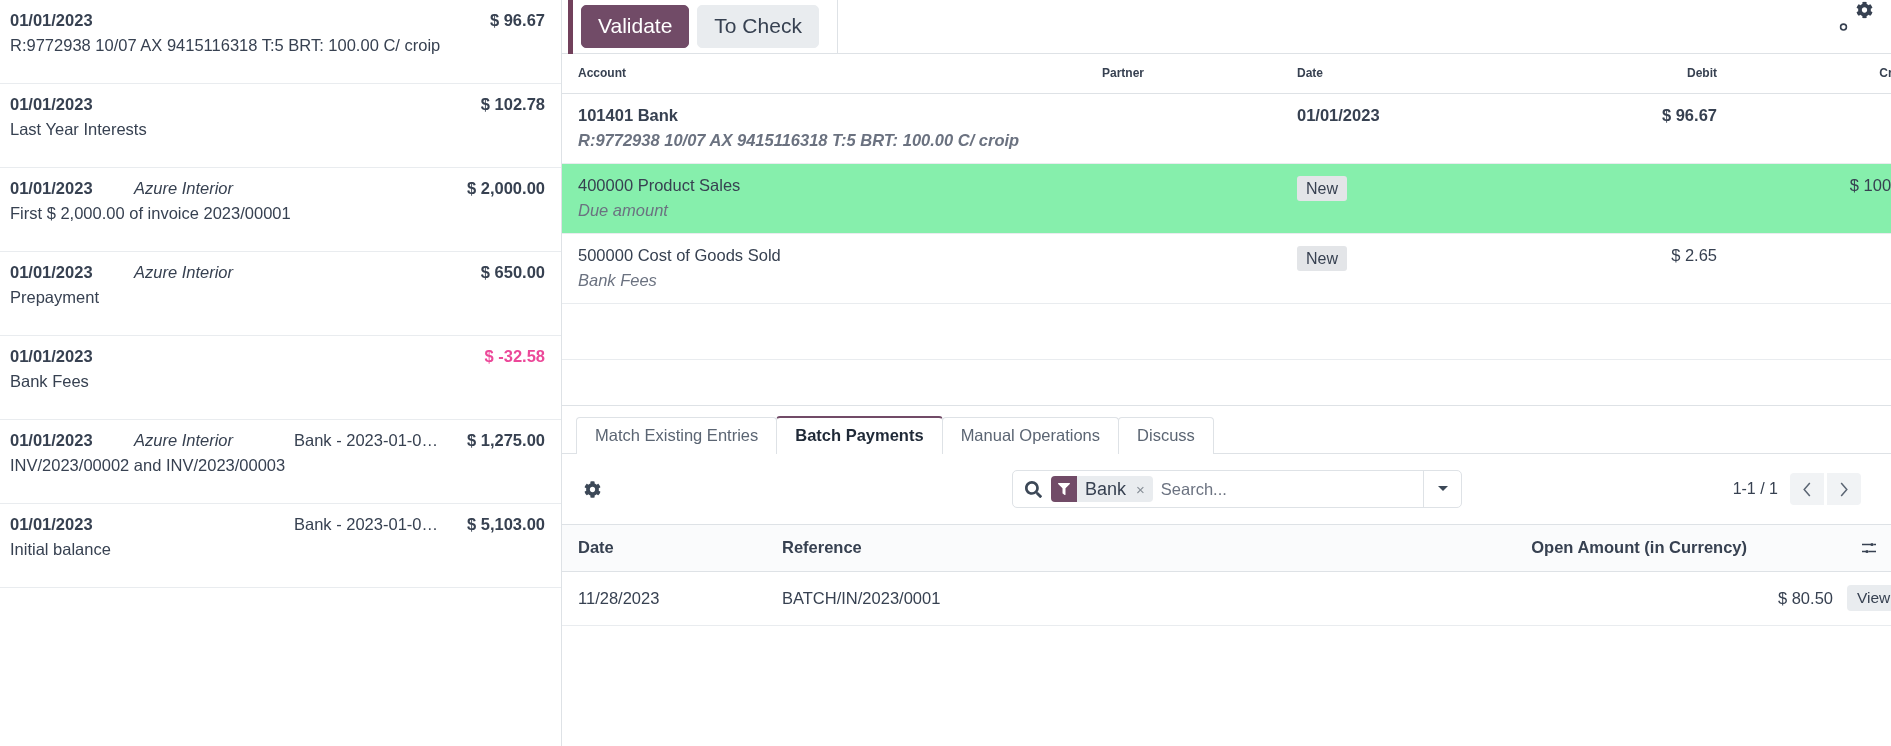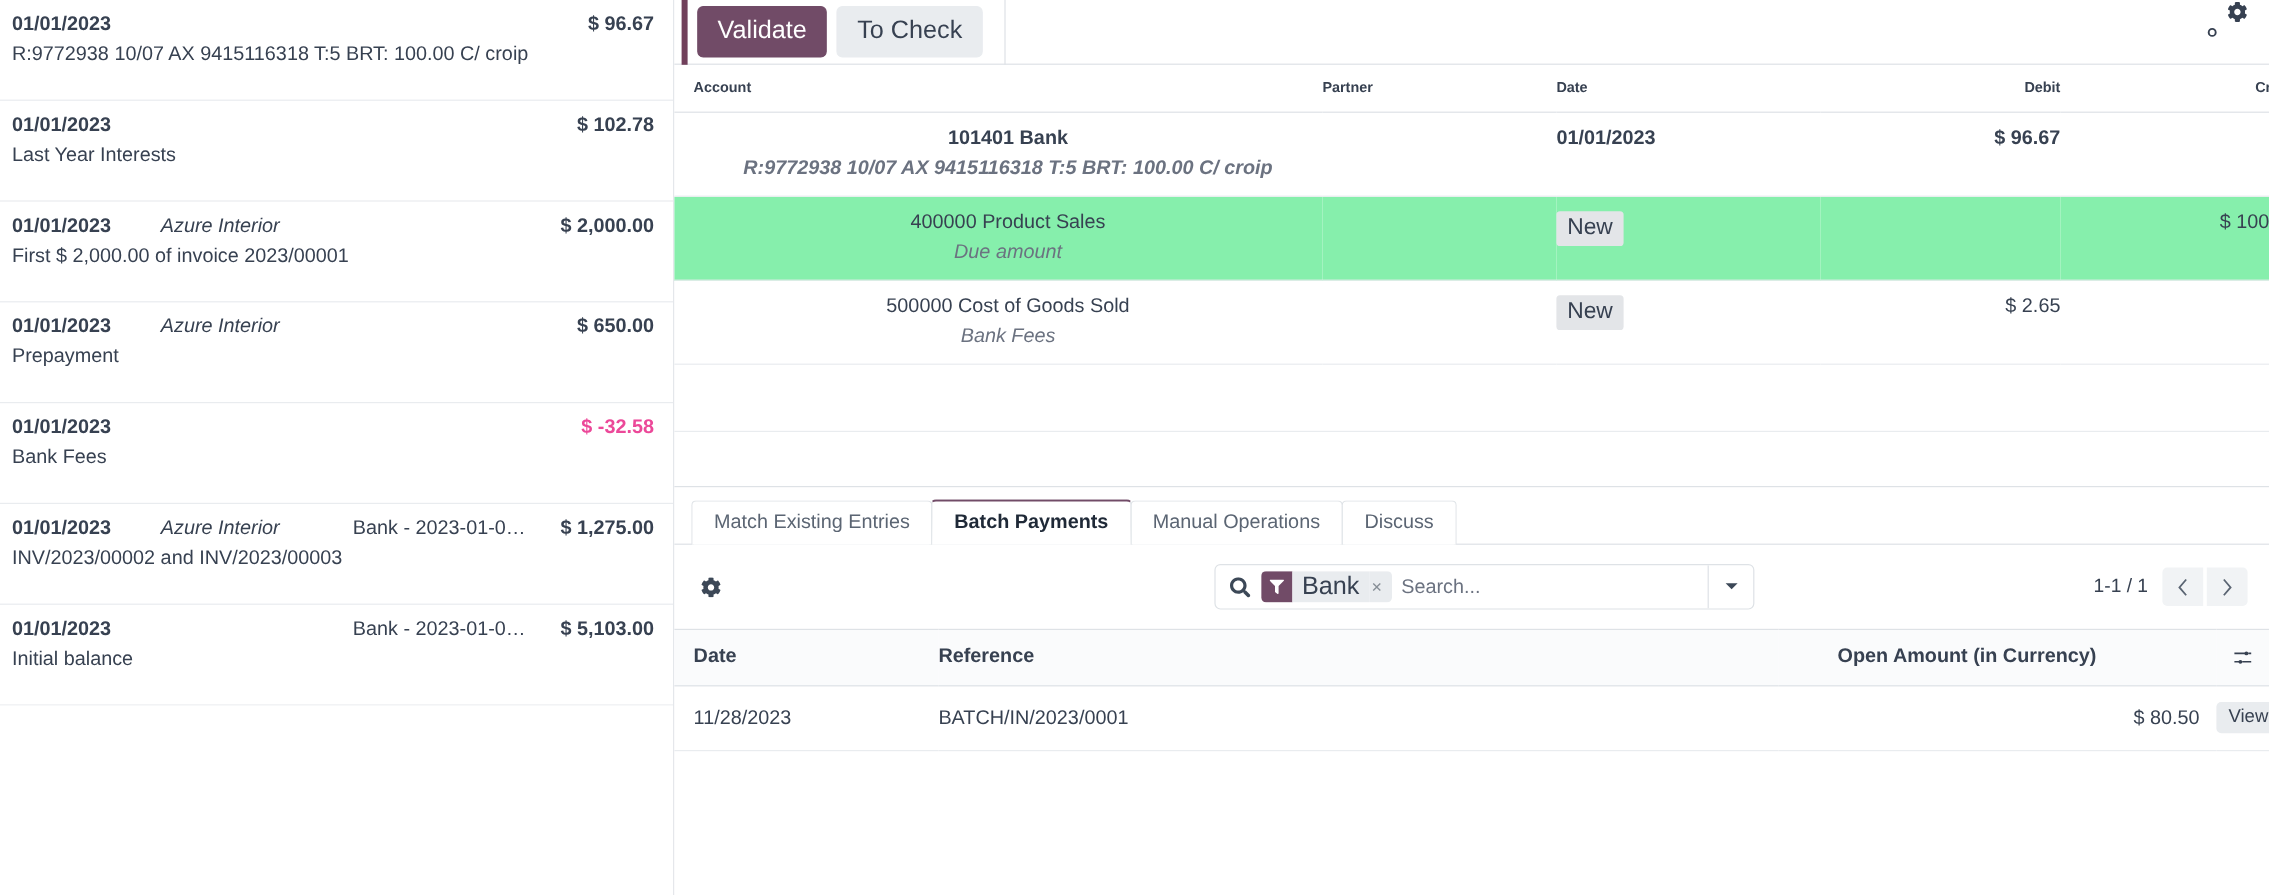--- a/index.html
+++ b/index.html
@@ -150,39 +150,39 @@
   .col-credit  { width: 205px; text-align: right !important; padding-right: 8px !important; }
 
   .je-row td {
     padding: 12px 0 13px 0;
     border-bottom: 1px solid #e9ecef;
     vertical-align: top;
     font-size: 16.5px;
     color: #374151;
   }
   .je-row.striped td { background: #86efac; }
-  .je-acct { font-weight: bold; padding-left: 16px !important; text-align: center; }
+  .je-acct { font-weight: bold; padding-left: 16px !important; }
   .je-acct.plain { font-weight: normal; }
   .je-sub {
     display: block;
     font-style: italic;
     font-size: 16.5px;
     color: #6b7280;
     margin-top: 6px;
     white-space: nowrap;
   }
   .je-date { font-weight: bold; }
   .je-num { text-align: right; font-weight: bold; white-space: nowrap; }
   .je-num.plain { font-weight: normal; }
   .je-credit { text-align: right; padding-right: 8px !important; white-space: nowrap; }
   .badge-new {
     display: inline-block;
     background: #e3e5e8;
     color: #374151;
-    font-size: 19px;
+    font-size: 16px;
     padding: 3px 9px;
     border-radius: 3px;
     line-height: 1.2;
   }
 
   .je-spacer { height: 56px; border-bottom: 1px solid #e9ecef; }
   .je-spacer2 { height: 46px; border-bottom: 1px solid #dee2e6; }
 
   
   .tabs-wrap {
@@ -250,21 +250,21 @@
     background: #714b67;
     padding: 0 7px;
     height: 26px;
     display: flex;
     align-items: center;
     line-height: 0;
   }
   .facet-txt {
     background: #e9ecef;
     color: #374151;
-    font-size: 21px;
+    font-size: 18px;
     padding: 0 8px;
     height: 26px;
     display: flex;
     align-items: center;
     white-space: nowrap;
   }
   .facet-x {
     background: #e9ecef;
     color: #868e96;
     font-size: 15px;
@@ -291,21 +291,21 @@
     width: 38px;
     height: 100%;
     display: flex;
     align-items: center;
     justify-content: center;
     cursor: pointer;
     flex: 0 0 38px;
   }
   .pager {
     position: absolute;
-    right: 18px;
+    right: 30px;
     display: flex;
     align-items: center;
     gap: 0;
   }
   .pager-count { font-size: 16px; color: #374151; margin-right: 12px; white-space: nowrap; }
   .pg-btn {
     width: 34px; height: 32px;
     background: #f1f3f5;
     border: none;
     color: #5b6573;

